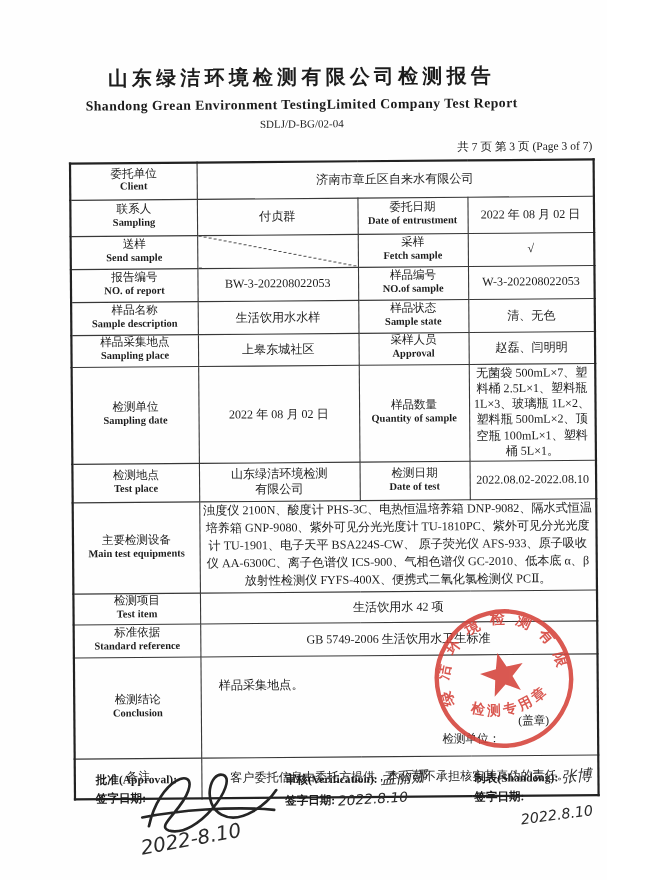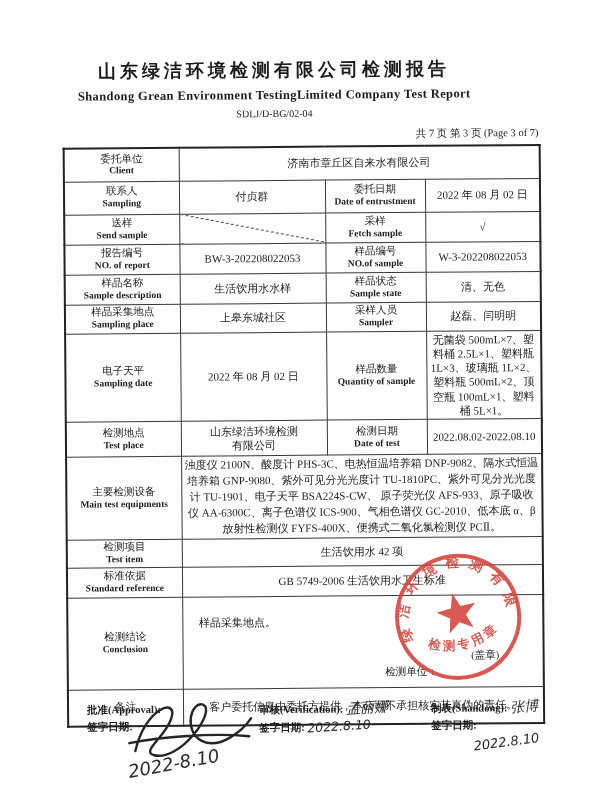--- a/index.html
+++ b/index.html
@@ -25,21 +25,21 @@
   tr.r6{height:29px}tr.r7{height:62px}tr.r8{height:35px}tr.r9{height:80px}tr.r10{height:28px}
   tr.r11{height:30px}tr.r12{height:92px}tr.r13{height:37px}
   td.diag{background:linear-gradient(to top right,transparent 49.5%,#4a4a4a 49.5%,#4a4a4a 50.6%,transparent 50.6%);}
   td.small-just{font-size:9.5px;text-align:justify;padding:2px 4px;line-height:1.3;}
   td.just{font-size:10.5px;text-align:justify;text-align-last:center;padding:3px 9px;line-height:1.45;}
   td.preline{white-space:pre-line;line-height:1.3;}
   td.left{text-align:left;padding-left:14px;}
   td.concl{position:relative;vertical-align:top;text-align:left;}
   .concl-text{position:absolute;top:18px;left:16px;font-size:11px;}
   .unit-line{position:absolute;bottom:8px;left:0;width:100%;font-size:10.5px;}
-  .unit-lbl{position:absolute;left:202px;bottom:0;margin-top:40px;}
+  .unit-lbl{position:absolute;left:219px;bottom:0;margin-top:40px;}
   .seal-lbl{position:absolute;left:288px;bottom:16px;}
 
   .footer-block{position:absolute;font-size:10.5px;font-weight:600;line-height:17px;white-space:nowrap;}
   .fb-approval{top:700px;left:84px;}
   .fb-verify{top:700px;left:256px;}
   .fb-tab{top:700px;left:428px;}
   .hand{font-family:"DejaVu Sans",sans-serif;font-style:italic;font-weight:500;color:#2a2a2a;display:inline-block;}
   .hw-name{font-size:14px;transform:rotate(-4deg);}
   .hw-date-inline{font-size:12.5px;transform:rotate(-3deg);}
   .hw-approval-date{position:absolute;top:752px;left:124px;font-size:18px;transform:rotate(-10deg);}
@@ -124,27 +124,27 @@
         <td>清、无色</td>
       </tr>
       <tr class="r6">
         <td class="lbl">
           <div class="cn">样品采集地点</div>
           <div class="en">Sampling place</div>
         </td>
         <td>上皋东城社区</td>
         <td class="lbl">
           <div class="cn">采样人员</div>
-          <div class="en">Sampler</div>
+          <div class="en">Approval</div>
         </td>
         <td>赵磊、闫明明</td>
       </tr>
       <tr class="r7">
         <td class="lbl">
-          <div class="cn">电子天平</div>
+          <div class="cn">检测单位</div>
           <div class="en">Sampling date</div>
         </td>
         <td>2022 年 08 月 02 日</td>
         <td class="lbl">
           <div class="cn">样品数量</div>
           <div class="en">Quantity of sample</div>
         </td>
         <td class="small-just">无菌袋 500mL×7、塑料桶 2.5L×1、塑料瓶 1L×3、玻璃瓶 1L×2、塑料瓶 500mL×2、顶空瓶 100mL×1、塑料桶 5L×1。</td>
       </tr>
       <tr class="r8">

